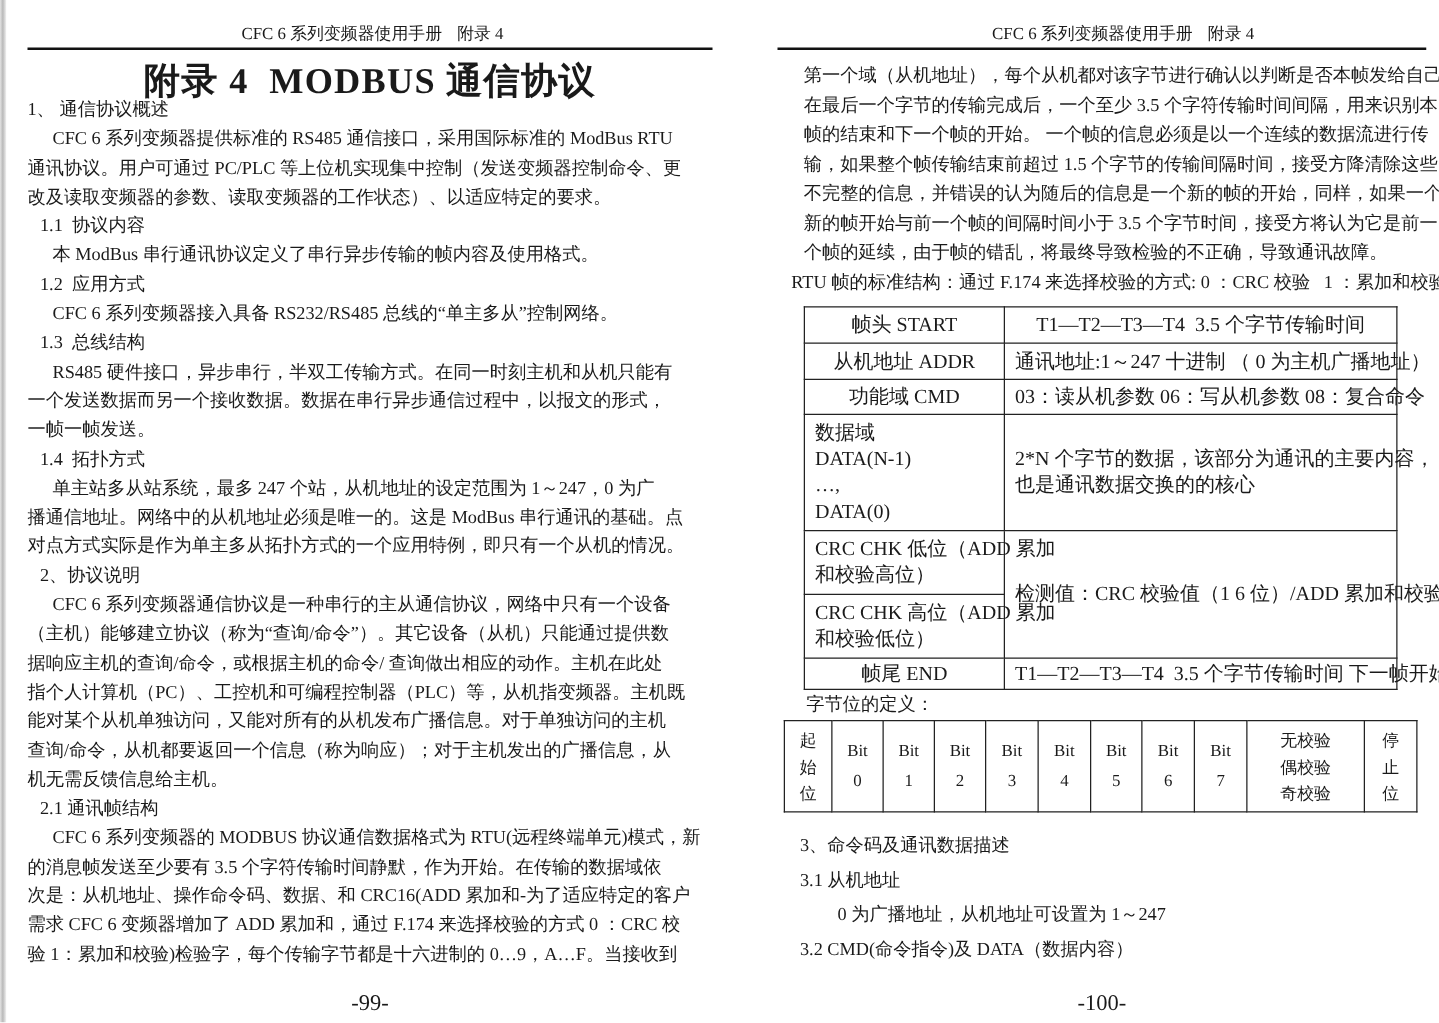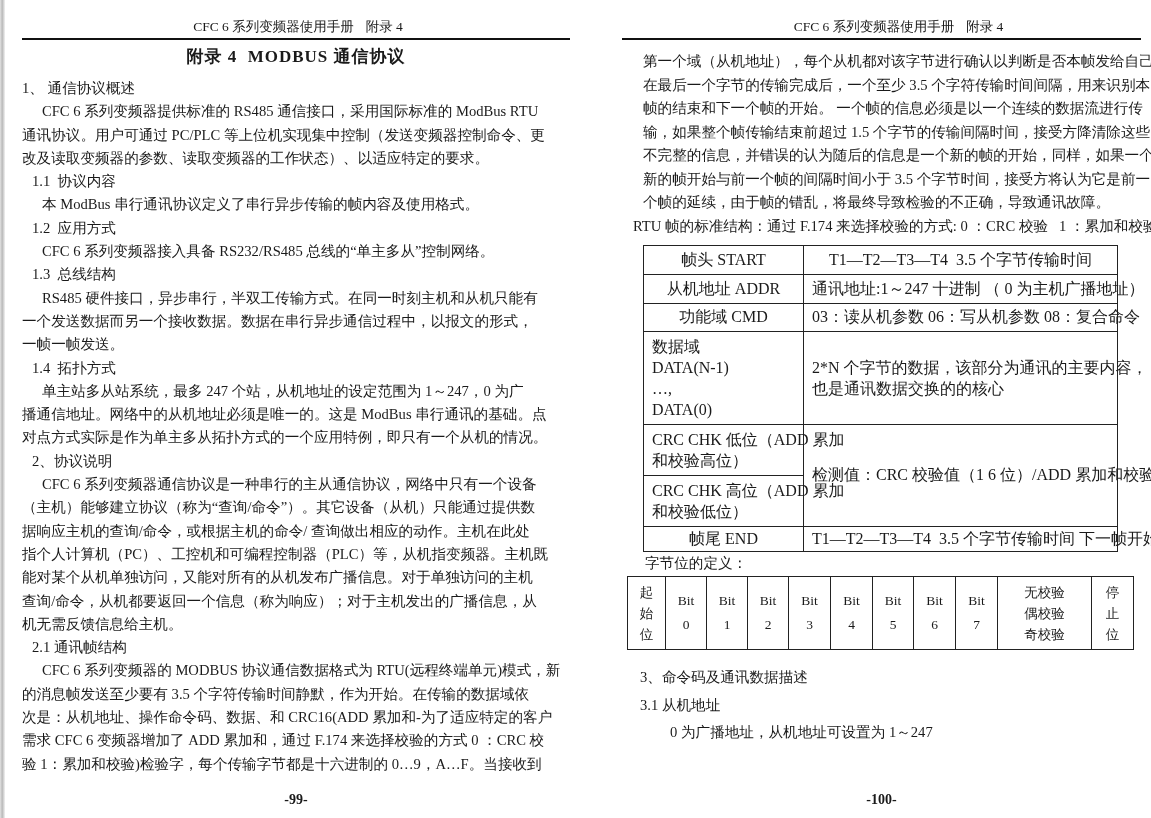--- a/index.html
+++ b/index.html
@@ -21,30 +21,30 @@
     border-bottom:2.5px solid #111;
     font-size:13.5px;display:flex;justify-content:center;align-items:flex-end;
     padding-bottom:2px;white-space:pre;
   }
   .page-left .phead .manual{padding-left:8px;}
   .page-right .phead .manual{padding-left:38px;}
   .phead .appendix{padding-right:4px;margin-left:12px;}
 
   .ptitle{
     position:absolute;top:31px;left:0;right:0;text-align:center;
-    font-size:17px;font-weight:bold;letter-spacing:1px;white-space:pre;
+    font-size:29px;font-weight:bold;letter-spacing:1px;white-space:pre;
   }
 
   .body-lines{position:absolute;left:0;right:0;font-size:14.6px;white-space:pre;}
   .lines-left{top:63px;line-height:23.3px;}
   .lines-right-top{top:36px;line-height:23.5px;padding-left:21px;}
   .lines-right-bottom{top:650px;line-height:27.7px;padding-left:8px;}
   .line{white-space:pre;}
 
-  .pfoot{position:absolute;top:778px;left:0;right:0;text-align:center;font-size:14px;font-weight:bold;}
+  .pfoot{position:absolute;top:778px;left:0;right:0;text-align:center;font-size:18px;}
 
   table.frame{
     position:absolute;top:231px;left:21px;width:474px;
     border-collapse:collapse;table-layout:fixed;font-size:16px;
   }
   table.frame td{border:1.5px solid #222;padding:0;vertical-align:middle;white-space:pre;}
   table.frame .lc{text-align:center;}
   table.frame .ll{text-align:right;padding-left:8px;}
   table.frame .cell-lines div{line-height:21px;}
   table.frame .pad-lines{padding:4px 0 4px 8px;}
@@ -180,16 +180,16 @@
           </td>
       <td class="vcell">
             <div class="vline">停</div>
             <div class="vline">止</div>
             <div class="vline">位</div>
           </td>
     </tr>
   </tbody>
     </table>
 
-  <div class="body-lines lines-right-bottom"><div class="line" style="padding-left: 10px;">3、命令码及通讯数据描述</div><div class="line" style="padding-left: 10px;">3.1 从机地址</div><div class="line" style="padding-left: 40px;">0 为广播地址，从机地址可设置为 1～247</div></div>
+  <div class="body-lines lines-right-bottom"><div class="line" style="padding-left: 10px;">3、命令码及通讯数据描述</div><div class="line" style="padding-left: 10px;">3.1 从机地址</div><div class="line" style="padding-left: 40px;">0 为广播地址，从机地址可设置为 1～247</div><div class="line" style="padding-left: 10px;">3.2 CMD(命令指令)及 DATA（数据内容）</div></div>
 
   <div class="pfoot">-100-</div>
 </div>
 
 </body></html>

